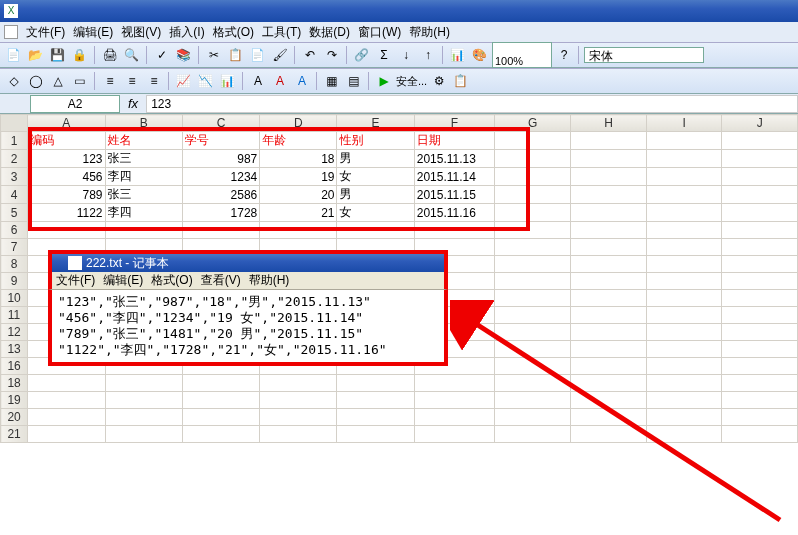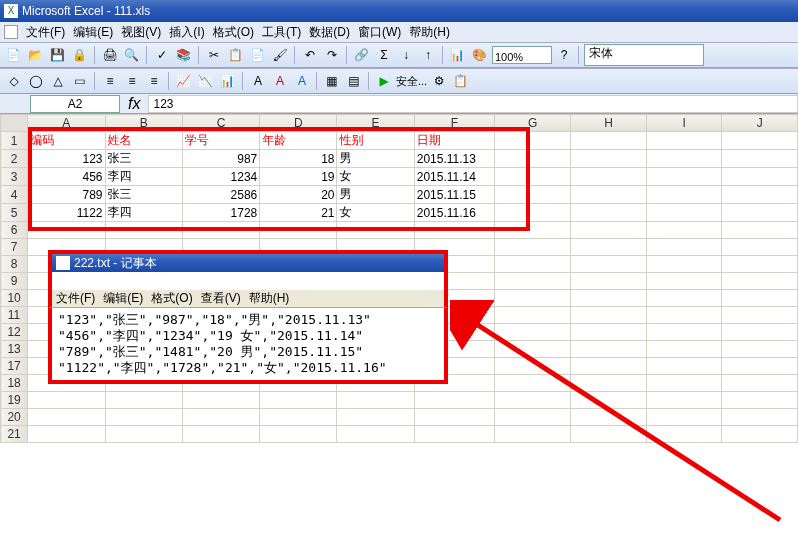--- a/index.html
+++ b/index.html
@@ -11,60 +11,59 @@
 
   
   .menubar { height: 20px; background: #e4ecf7; display: flex; align-items: center; padding: 0 4px; gap: 8px; font-size: 12px; color: #000; }
   .menubar .doc-icon { width: 14px; height: 14px; background: #fff; border: 1px solid #999; font-size: 9px; }
   .menubar span { cursor: default; }
 
   
   .toolbar { height: 26px; background: linear-gradient(#e8f0fb, #d4e2f5); border-top: 1px solid #aac; border-bottom: 1px solid #8aa; display: flex; align-items: center; padding: 0 4px; gap: 2px; font-size: 11px; }
   .tb-btn { width: 20px; height: 20px; border: 1px solid transparent; display: flex; align-items: center; justify-content: center; font-size: 12px; cursor: pointer; }
   .tb-sep { width: 2px; height: 18px; border-left: 1px solid #aac; margin: 0 2px; }
-  .zoom { width: 60px; height: 18px; border: 1px solid #7a9; background: #fff; font-size: 11px; padding: 4px 2px; }
-  .font-box { width: 120px; height: 22px; border: 1px solid #7a9; background: #fff; font-size: 12px; padding: 0 4px; }
+  .zoom { width: 60px; height: 18px; border: 1px solid #7a9; background: #fff; font-size: 11px; padding: 12px 2px; }
+  .font-box { width: 120px; height: 16px; border: 1px solid #7a9; background: #fff; font-size: 12px; padding: 0 4px; }
 
   
   .formulabar { height: 20px; background: #e4ecf7; display: flex; align-items: center; border-bottom: 1px solid #8aa; }
   .namebox { width: 90px; height: 18px; background: #fff; border: 1px solid #7a9; margin-left: 30px; font-size: 12px; text-align: center; line-height: 16px; }
-  .fx { margin: 0 8px; font-style: italic; font-size: 16px; }
+  .fx { margin: 0 8px; font-style: italic; font-size: 13px; }
   .formula-input { flex: 1; height: 18px; background: #fff; border: 1px solid #ccc; font-size: 12px; padding: 0 4px; line-height: 16px; }
 
   
   .grid-wrap { position: absolute; left: 0; top: 114px; right: 0; bottom: 0; background: #fff; }
   table.grid { border-collapse: collapse; table-layout: fixed; }
   table.grid th, table.grid td { border: 1px solid #d4d0c8; font-size: 12px; height: 17px; padding: 0 2px; overflow: hidden; white-space: nowrap; }
   table.grid th { background: linear-gradient(#f5f3ee, #e3e1d9); font-weight: normal; text-align: center; color: #333; }
   table.grid th.rowhdr { width: 28px; background: linear-gradient(90deg,#f5f3ee,#e3e1d9); }
   table.grid th.colhdr { width: 82px; }
   table.grid td { width: 82px; }
   table.grid th.corner { width: 28px; background: #e3e1d9; }
   .cell-r { text-align: right; }
   .red { color: #e00; margin-top: 24px; }
 
   
   .notepad { position: absolute; background: #fff; border: 4px solid #e00; }
-  .np-title { height: 22px; background: linear-gradient(#4a78c4, #2d5bb9 40%, #1a4aa8); color: #fff; display: flex; align-items: center; padding: 0 4px; font-size: 12px; margin: -4px -4px 18px -4px; border: 4px solid #e00; border-bottom: none; }
+  .np-title { height: 22px; background: linear-gradient(#4a78c4, #2d5bb9 40%, #1a4aa8); color: #fff; display: flex; align-items: center; padding: 0 16px; font-size: 12px; margin: -4px -4px 0 -4px; border: 4px solid #e00; border-bottom: none; }
   .np-title .np-icon { width: 14px; height: 14px; background: #fff; margin-right: 4px; }
   .np-menu { height: 18px; background: #ece9d8; display: flex; align-items: center; gap: 8px; font-size: 12px; padding: 0 4px; color: #000; border-bottom: 1px solid #aca899; margin: 0 -4px; border-left: 4px solid #e00; border-right: 4px solid #e00; }
   .np-body { padding: 4px 6px; font-family: SimSun, monospace; font-size: 13px; line-height: 16px; white-space: pre; color: #000; }
 
   
   .arrow { position: absolute; pointer-events: none; }
 
   
   .hl-box { position: absolute; border: 4px solid #e00; pointer-events: none; }
 </style>
 </head>
 <body>
 
 <div class="titlebar">
   <div class="app-icon">X</div>
-  <span>Microsoft Excel - 111.xls</span>
 </div>
 
 <div class="menubar">
   <div class="doc-icon"></div>
   <span>文件(F)</span>
   <span>编辑(E)</span>
   <span>视图(V)</span>
   <span>插入(I)</span>
   <span>格式(O)</span>
   <span>工具(T)</span>
@@ -318,21 +317,21 @@
           <td class=""></td>
           <td class=""></td>
           <td class=""></td>
           <td class=""></td>
           <td class=""></td>
           <td class=""></td>
           <td class=""></td>
           <td class=""></td>
         </tr>
         <tr>
-          <th class="rowhdr">17</th>
+          <th class="rowhdr">16</th>
           <td class=""></td>
           <td class=""></td>
           <td class=""></td>
           <td class=""></td>
           <td class=""></td>
           <td class=""></td>
           <td class=""></td>
           <td class=""></td>
           <td class=""></td>
           <td class=""></td>

